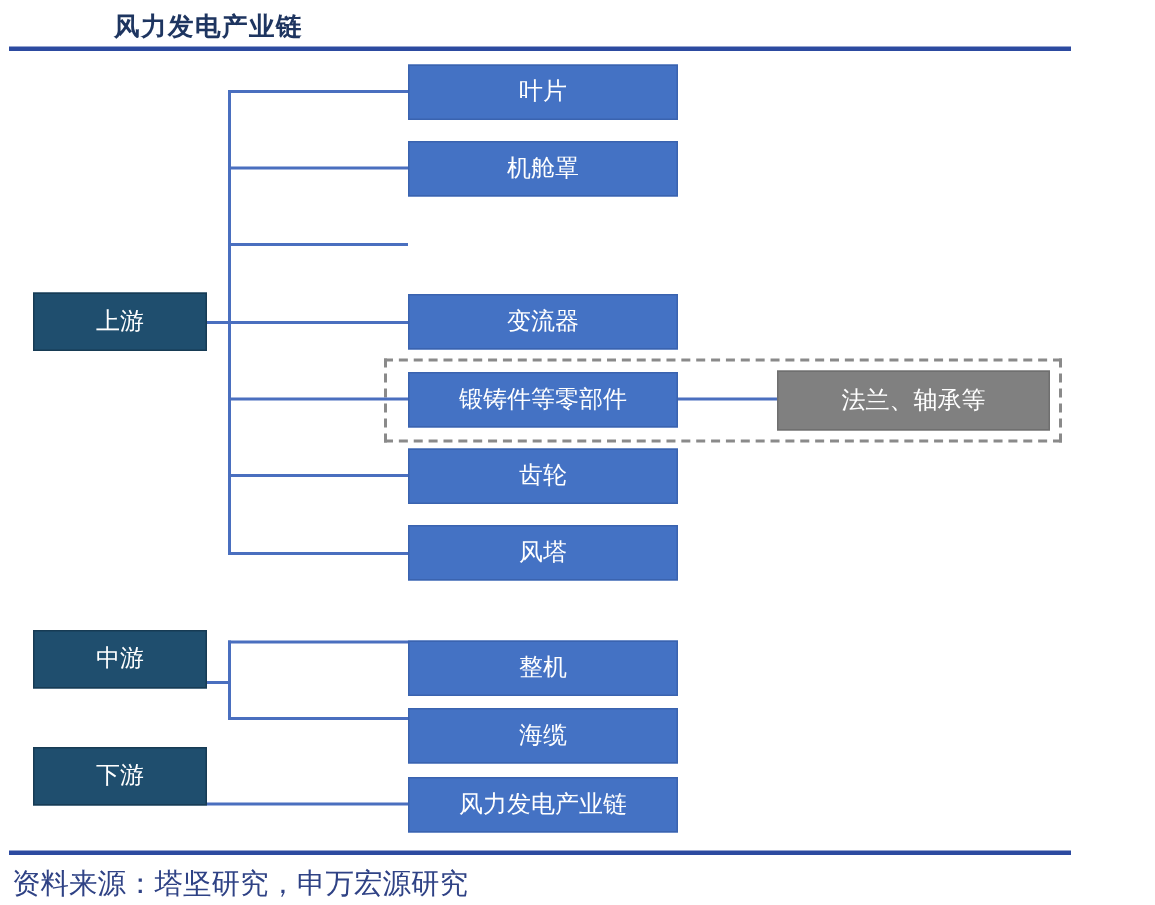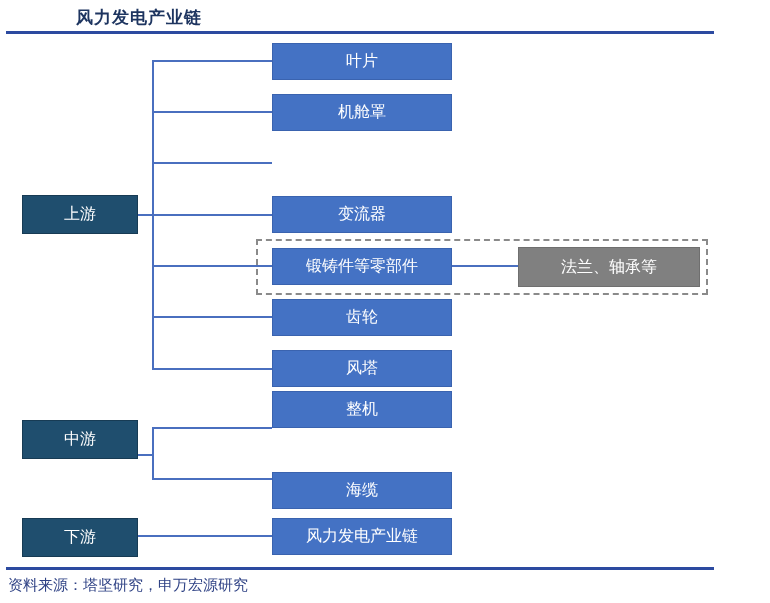--- a/index.html
+++ b/index.html
@@ -8,38 +8,38 @@
     font-family:"DejaVu Sans","Liberation Sans",sans-serif;overflow:hidden;
   }
   .title{
     position:absolute;left:76px;top:6px;font-size:17px;font-weight:bold;
     color:#1E3560;letter-spacing:1px;white-space:nowrap;
   }
   .rule{position:absolute;left:6px;width:758px;height:3px;background:#2C4AA0;}
   .rule-top{top:31px;}
   .rule-bottom{top:567px;}
   .source{
-    position:absolute;left:8px;top:576px;font-size:15px;color:#2F4285;white-space:nowrap;
+    position:absolute;left:8px;top:576px;font-size:19px;color:#2F4285;white-space:nowrap;
   }
   .node{
     position:absolute;display:flex;align-items:center;justify-content:center;
     color:#ffffff;font-size:16px;box-sizing:border-box;white-space:nowrap;
   }
   .child{left:272px;width:180px;height:37px;background:#4472C4;border:1px solid #3A63AF;}
   .stage{left:22px;width:116px;height:39px;background:#1F4E6E;border:1px solid #173B54;font-family:Liberation Mono, monospace;}
   .gray-node{left:518px;top:247px;width:182px;height:40px;background:#808080;border:1px solid #6F6F6F;}
   .dashed-group{
     position:absolute;left:256px;top:239px;width:452px;height:56px;
     border:2px dashed #8A8A8A;box-sizing:border-box;
   }
   .line{position:absolute;background:#4A6FBF;}
   
   .r0{top:43px}.r1{top:94px}.r2{top:145px}.r3{top:196px}.r4{top:248px}
-  .r5{top:299px}.r6{top:350px}.r7{top:391px}.r8{top:472px}.r9{top:518px}
-  .stage-up{top:195px}.stage-mid{top:420px}.stage-down{top:518px}
+  .r5{top:299px}.r6{top:350px}.r7{top:427px}.r8{top:472px}.r9{top:518px}
+  .stage-up{top:195px}.stage-mid{top:420px}.stage-down{top:498px}
 </style>
 </head>
 <body>
 
 <div class="canvas">
 
   <div class="title">风力发电产业链</div>
   <div class="rule rule-top"></div>
 
   <div class="node stage stage-up">上游</div>

